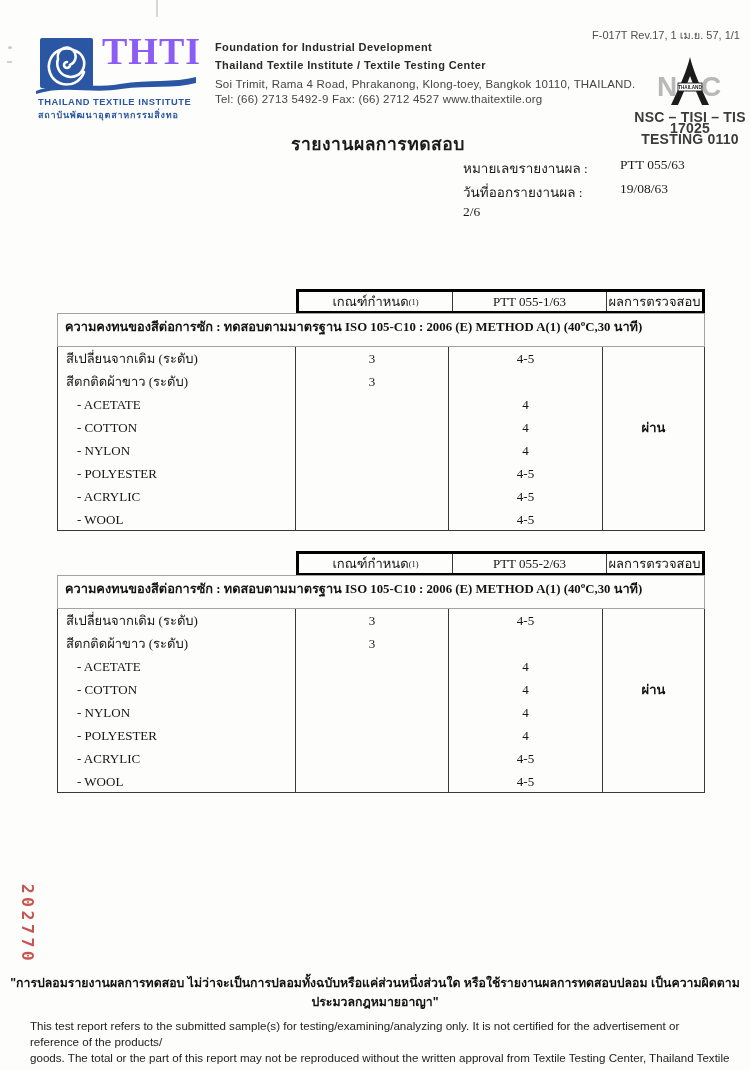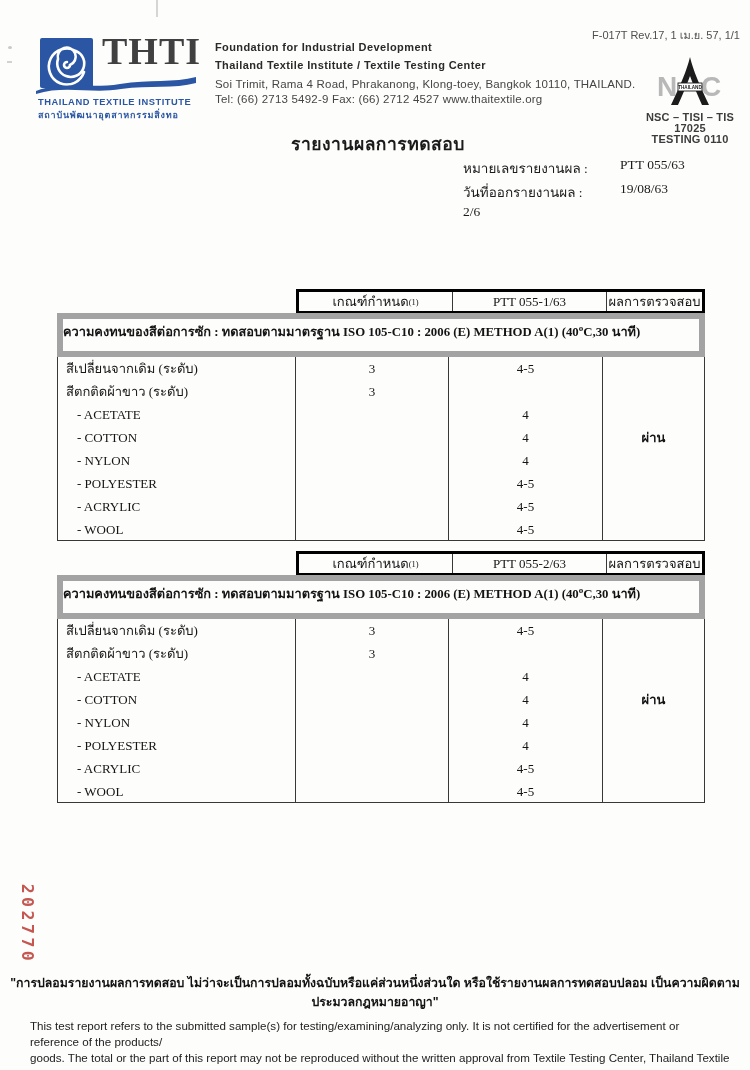--- a/index.html
+++ b/index.html
@@ -18,54 +18,54 @@
   .speck2 { position:absolute; left:7px; top:61px; width:5px; height:2px; background:#d2d2d2; }
 
   
   .formno { position:absolute; left:540px; top:26px; width:200px; font-size:11px; color:#4f4f4f; text-align:right; }
 
   
   .logo { position:absolute; left:28px; top:36px; width:180px; height:76px; }
   .logo-sq { position:absolute; left:12px; top:2px; width:53px; height:50px; background:#2a56a4; border-radius:2px; }
   .logo-sq svg { position:absolute; left:0; top:0; }
   .logo-thti { position:absolute; left:74px; top:-4px; font-family:"Liberation Serif","DejaVu Serif",serif;
-    font-size:38px; font-weight:600; letter-spacing:1px; color:#404040; line-height:1; }
+    font-size:38px; font-weight:600; letter-spacing:1px; color:#8b5cf6; line-height:1; }
   .logo-swoosh { position:absolute; left:8px; top:40px; width:160px; height:18px; }
   .logo-en { position:absolute; left:10px; top:61px; width:180px; font-size:9.3px; font-weight:bold;
     letter-spacing:0.55px; color:#2a56a4; }
   .logo-th { position:absolute; left:10px; top:72px; width:180px; font-size:9px; font-weight:bold;
     letter-spacing:0.8px; color:#2a56a4; }
 
   
   .org { position:absolute; left:215px; top:38px; width:430px; }
   .org-l1, .org-l2 { font-size:11px; font-weight:bold; color:#2a2a2a; letter-spacing:0.4px; line-height:18px; }
   .org-addr, .org-tel { font-size:11.5px; color:#454545; line-height:15px; letter-spacing:0.2px; }
   .org-addr { margin-top:3px; }
 
   
   .nac { position:absolute; left:631px; top:56px; width:118px; text-align:center; }
-  .nac-lines { font-size:11px; font-weight:bold; color:#3c3c3c; line-height:11px; letter-spacing:0.2px; }
+  .nac-lines { font-size:14px; font-weight:bold; color:#3c3c3c; line-height:11px; letter-spacing:0.2px; }
 
   
   .doc-title { position:absolute; left:0; top:130px; width:756px; text-align:center;
     font-size:17.5px; font-weight:bold; color:#1b1b1b; letter-spacing:0.5px; }
   .rinfo { position:absolute; left:463px; top:157px; }
   .rinfo-row { display:flex; height:23.5px; }
   .rinfo-label { width:157px; font-size:13.5px; color:#1b1b1b; }
   .rinfo-value { font-size:13.5px; color:#1b1b1b; }
 
   
   .ttable { position:absolute; left:57px; width:648px; font-size:13px; color:#141414; }
   .thead { display:flex; margin-left:239px; height:25px; border:3px solid #000000; }
   .th { display:flex; align-items:center; justify-content:center; }
   .th + .th { border-left:1px solid #383838; }
   .th.w2 { width:153px; } .th.w3 { width:154px; } .th.w4 { flex:1; }
   sup { font-size:8.5px; vertical-align:super; line-height:0; }
-  .tsection { height:44px; line-height:27px; border:6px solid #a3a3a3; margin-top:-1px;
-    font-weight:bold; font-size:12.8px; white-space:nowrap; }
+  .tsection { height:34px; line-height:27px; border:1px solid #a3a3a3; margin-top:-1px;
+    font-weight:bold; padding-left:7px; font-size:12.8px; white-space:nowrap; }
   .deg { font-size:9px; }
   .tbody { display:flex; border:1px solid #383838; border-top:none; height:184px; }
   .bc { height:100%; }
   .bc1 { width:238px; border-right:1px solid #383838; }
   .bc2 { width:153px; border-right:1px solid #383838; text-align:center; }
   .bc3 { width:154px; border-right:1px solid #383838; text-align:center; }
   .bc4 { flex:1; position:relative; text-align:center; }
   .trow { height:23px; line-height:23px; padding-left:8px; white-space:nowrap; }
   .trow.indent { padding-left:19px; }
   .bc2 .trow, .bc3 .trow { padding-left:0; }

